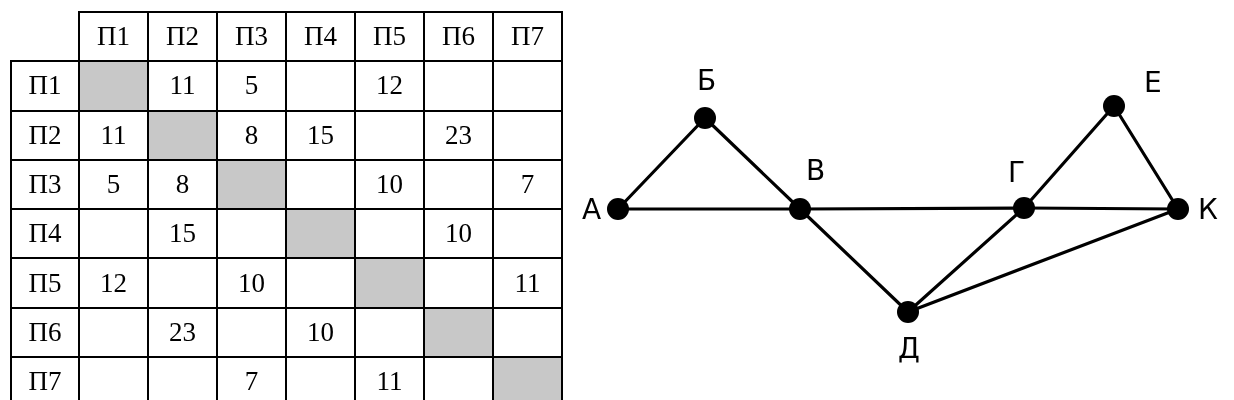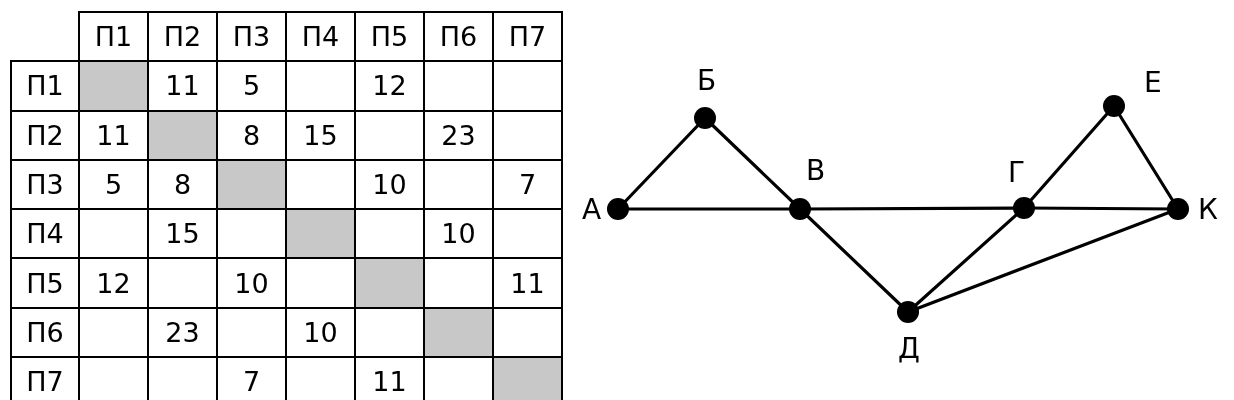--- a/index.html
+++ b/index.html
@@ -15,20 +15,21 @@
     overflow: hidden;
   }
 
   
   #matrix-panel {
     position: absolute;
     left: 10px;
     top: 11px;
     width: 536px;
     height: 379px;
+    font-family: Liberation Serif, serif;
   }
   table.weight-matrix {
     border-collapse: collapse;
     table-layout: fixed;
     width: 536px;
     height: 379px;
   }
   table.weight-matrix td {
     border: 2px solid #000000;
     text-align: center;

